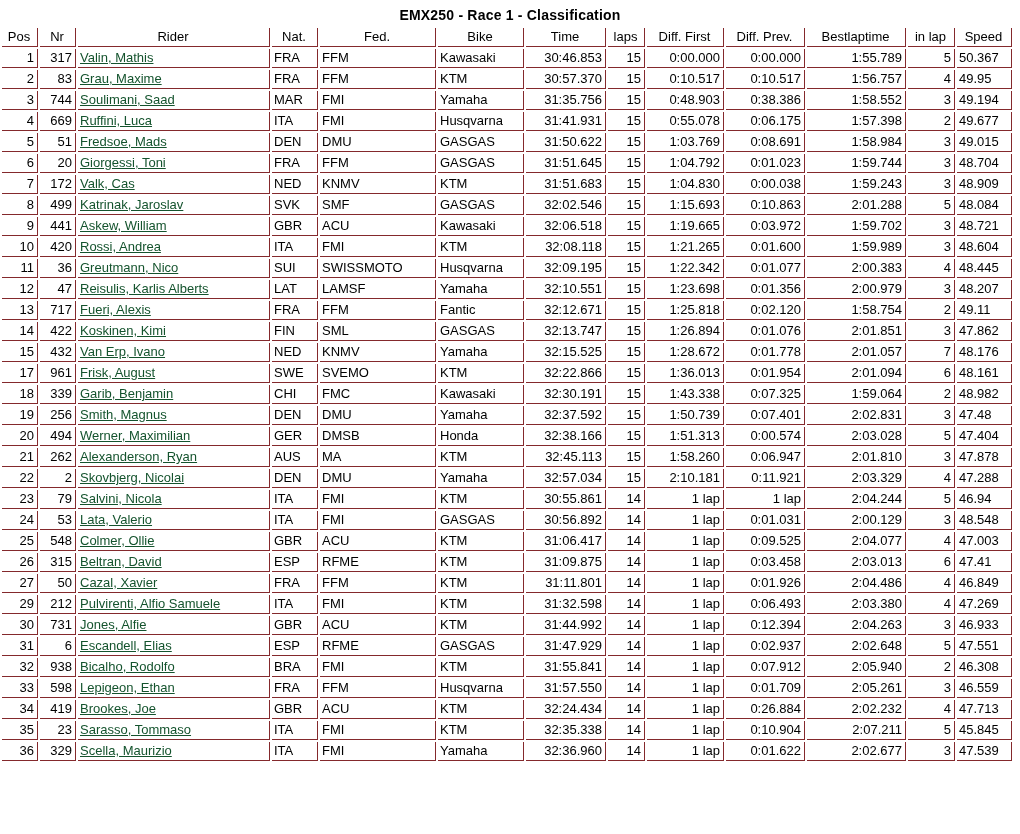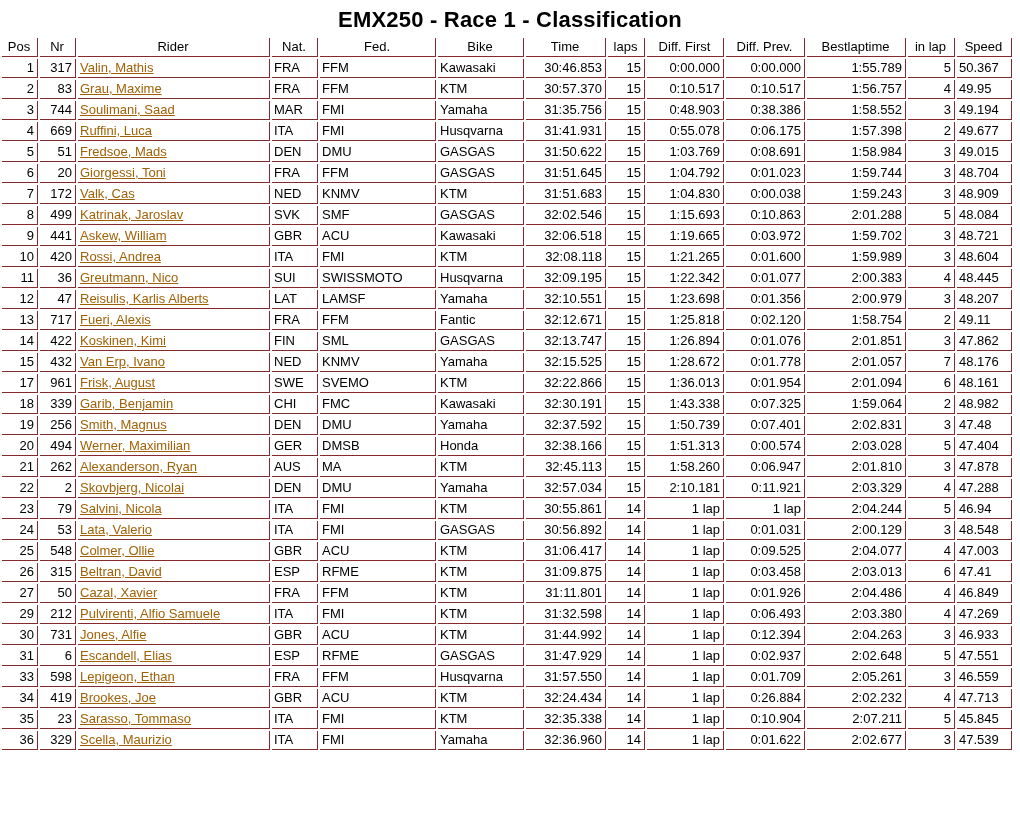--- a/index.html
+++ b/index.html
@@ -7,21 +7,21 @@
     padding: 0;
     background: #ffffff;
     width: 1020px;
     height: 834px;
     overflow: hidden;
     font-family: "Liberation Sans", sans-serif;
     color: #000000;
   }
   .page-title {
     text-align: center;
-    font-size: 22px;
+    font-size: 14px;
     font-weight: bold;
     margin: 7px 0 3px 0;
     letter-spacing: 0.2px;
   }
   table.results {
     border-collapse: separate;
     border-spacing: 2px;
     table-layout: fixed;
     width: 1014px;
     margin: 0;
@@ -56,21 +56,21 @@
   col.c-bestlaptime{ width: 99px; }
   col.c-in_lap     { width: 47px; }
   col.c-speed      { width: 55px; }
   
   td.col-pos, td.col-nr, td.col-time, td.col-laps,
   td.col-diff_first, td.col-diff_prev,
   td.col-bestlaptime, td.col-in_lap { text-align: right; }
   td.col-rider, td.col-nat, td.col-fed, td.col-bike, td.col-speed { text-align: left; }
 
   a.rider-link {
-    color: #a16207;
+    color: #14532d;
     text-decoration: underline;
     cursor: pointer;
   }
 </style>
 </head>
 <body>
 
 <div>
   <div class="page-title">EMX250 - Race 1 - Classification</div>
 
@@ -537,20 +537,35 @@
           <td class="col-bike">GASGAS</td>
           <td class="col-time">31:47.929</td>
           <td class="col-laps">14</td>
           <td class="col-diff_first">1 lap</td>
           <td class="col-diff_prev">0:02.937</td>
           <td class="col-bestlaptime">2:02.648</td>
           <td class="col-in_lap">5</td>
           <td class="col-speed">47.551</td>
         </tr>
         <tr>
+          <td class="col-pos">32</td>
+          <td class="col-nr">938</td>
+          <td class="col-rider"><a class="rider-link">Bicalho, Rodolfo</a></td>
+          <td class="col-nat">BRA</td>
+          <td class="col-fed">FMI</td>
+          <td class="col-bike">KTM</td>
+          <td class="col-time">31:55.841</td>
+          <td class="col-laps">14</td>
+          <td class="col-diff_first">1 lap</td>
+          <td class="col-diff_prev">0:07.912</td>
+          <td class="col-bestlaptime">2:05.940</td>
+          <td class="col-in_lap">2</td>
+          <td class="col-speed">46.308</td>
+        </tr>
+        <tr>
           <td class="col-pos">33</td>
           <td class="col-nr">598</td>
           <td class="col-rider"><a class="rider-link">Lepigeon, Ethan</a></td>
           <td class="col-nat">FRA</td>
           <td class="col-fed">FFM</td>
           <td class="col-bike">Husqvarna</td>
           <td class="col-time">31:57.550</td>
           <td class="col-laps">14</td>
           <td class="col-diff_first">1 lap</td>
           <td class="col-diff_prev">0:01.709</td>

